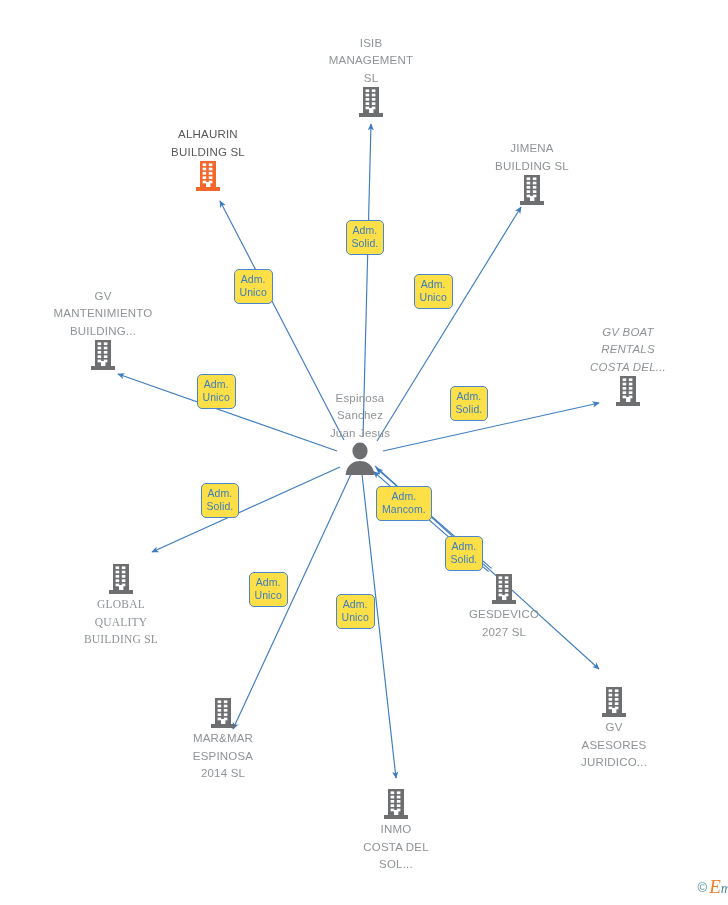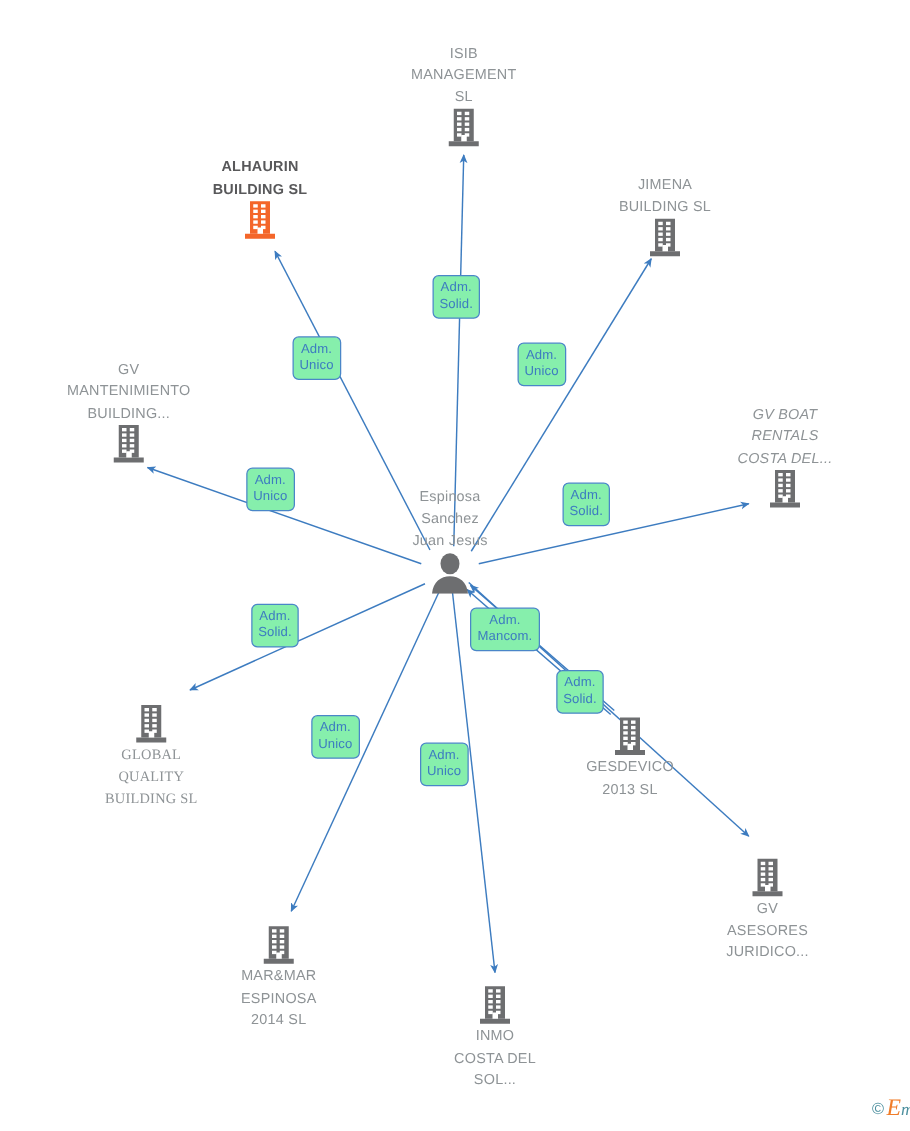--- a/index.html
+++ b/index.html
@@ -34,32 +34,32 @@
     line-height: 15.5px;
   }
   .node .label {
     font-size: 11.5px;
     color: #8e9396;
     letter-spacing: 0.2px;
     white-space: pre-line;
   }
   .node.focus .label {
     color: #58585a;
-    font-weight: bold;
+    font-weight: normal;
   }
   .node .glyph {
     display: block;
     line-height: 0;
   }
   .node.below .glyph { margin-top: 3px; }
   .node.above .label { margin-top: 3px; }
   .edge-label {
     position: absolute;
     box-sizing: border-box;
-    background: #86efac;
+    background: #fde047;
     border: 1px solid #4a86c8;
     border-radius: 5px;
     color: #3d7cc0;
     font-size: 10.5px;
     line-height: 13px;
     text-align: center;
     padding: 3px 5px 4px 5px;
     white-space: pre-line;
     letter-spacing: 0.1px;
   }
@@ -240,41 +240,41 @@
               <rect x="13.8" y="7.699999999999999" width="3.6" height="2.7" fill="#ffffff"></rect>
               <rect x="7.6" y="12" width="3.6" height="2.7" fill="#ffffff"></rect>
               <rect x="13.8" y="12" width="3.6" height="2.7" fill="#ffffff"></rect>
               <rect x="7.6" y="16.299999999999997" width="3.6" height="2.7" fill="#ffffff"></rect>
               <rect x="13.8" y="16.299999999999997" width="3.6" height="2.7" fill="#ffffff"></rect>
               <rect x="7.6" y="20.599999999999998" width="3.6" height="2.7" fill="#ffffff"></rect>
               <rect x="13.8" y="20.599999999999998" width="3.6" height="2.7" fill="#ffffff"></rect>
               <rect x="11" y="22" width="4.4" height="5" fill="#ffffff"></rect>
             </g>
           </svg></span><span class="label">GESDEVICO
-2013  SL</span></div>
+2027  SL</span></div>
       <div class="node below" style="left: 614px; top: 683px;"><span class="glyph"><svg width="26" height="32" viewBox="0 0 26 32">
             <g fill="#6d6e70">
               <rect x="5" y="1" width="16" height="26"></rect>
               <rect x="1" y="27" width="24" height="4"></rect>
               <rect x="7.6" y="3.4" width="3.6" height="2.7" fill="#ffffff"></rect>
               <rect x="13.8" y="3.4" width="3.6" height="2.7" fill="#ffffff"></rect>
               <rect x="7.6" y="7.699999999999999" width="3.6" height="2.7" fill="#ffffff"></rect>
               <rect x="13.8" y="7.699999999999999" width="3.6" height="2.7" fill="#ffffff"></rect>
               <rect x="7.6" y="12" width="3.6" height="2.7" fill="#ffffff"></rect>
               <rect x="13.8" y="12" width="3.6" height="2.7" fill="#ffffff"></rect>
               <rect x="7.6" y="16.299999999999997" width="3.6" height="2.7" fill="#ffffff"></rect>
               <rect x="13.8" y="16.299999999999997" width="3.6" height="2.7" fill="#ffffff"></rect>
               <rect x="7.6" y="20.599999999999998" width="3.6" height="2.7" fill="#ffffff"></rect>
               <rect x="13.8" y="20.599999999999998" width="3.6" height="2.7" fill="#ffffff"></rect>
               <rect x="11" y="22" width="4.4" height="5" fill="#ffffff"></rect>
             </g>
           </svg></span><span class="label">GV
 ASESORES
 JURIDICO...</span></div>
-      <div class="node below" style="left: 223px; top: 737px;"><span class="glyph"><svg width="26" height="32" viewBox="0 0 26 32">
+      <div class="node below" style="left: 223px; top: 694px;"><span class="glyph"><svg width="26" height="32" viewBox="0 0 26 32">
             <g fill="#6d6e70">
               <rect x="5" y="1" width="16" height="26"></rect>
               <rect x="1" y="27" width="24" height="4"></rect>
               <rect x="7.6" y="3.4" width="3.6" height="2.7" fill="#ffffff"></rect>
               <rect x="13.8" y="3.4" width="3.6" height="2.7" fill="#ffffff"></rect>
               <rect x="7.6" y="7.699999999999999" width="3.6" height="2.7" fill="#ffffff"></rect>
               <rect x="13.8" y="7.699999999999999" width="3.6" height="2.7" fill="#ffffff"></rect>
               <rect x="7.6" y="12" width="3.6" height="2.7" fill="#ffffff"></rect>
               <rect x="13.8" y="12" width="3.6" height="2.7" fill="#ffffff"></rect>
               <rect x="7.6" y="16.299999999999997" width="3.6" height="2.7" fill="#ffffff"></rect>

